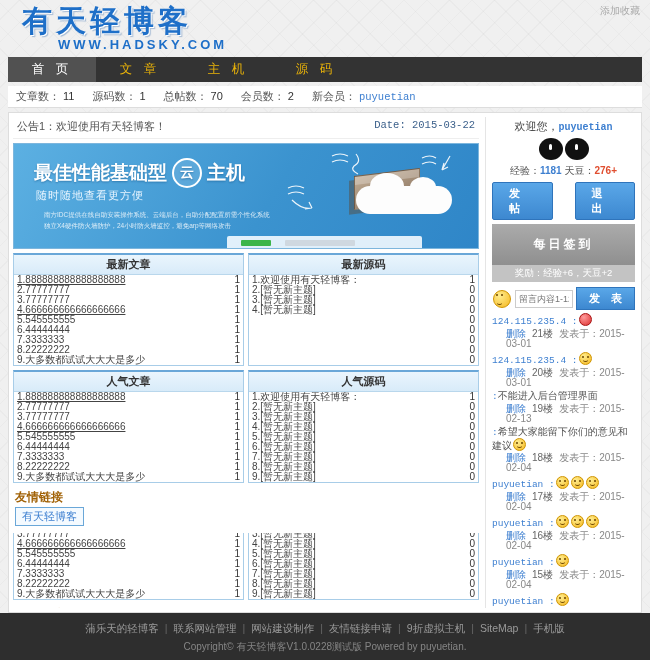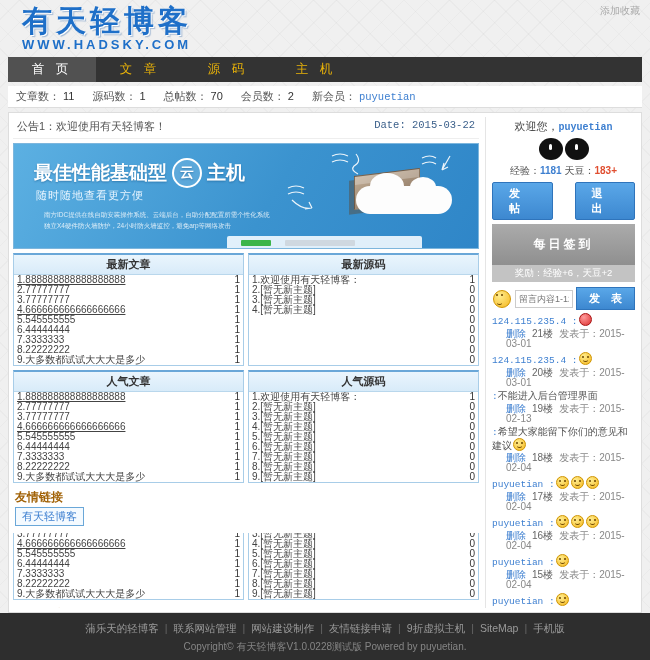--- a/index.html
+++ b/index.html
@@ -7,21 +7,21 @@
   .page{width:650px;height:660px;overflow:hidden;position:relative;display:flex;flex-direction:column;
     background:
       repeating-linear-gradient(45deg, rgba(0,0,0,0.025) 0 1px, transparent 1px 16px),
       repeating-linear-gradient(-45deg, rgba(0,0,0,0.025) 0 1px, transparent 1px 16px),
       #f0f0f0;}
   
   .fav{position:absolute;top:4px;right:10px;font-size:10px;color:#aaa;}
   .header{height:56px;position:relative;}
   .logo{position:absolute;left:22px;top:6px;line-height:1;}
   .logo-title{font-size:30px;font-weight:bold;color:#1e6fc8;letter-spacing:4px;text-shadow:1px 1px 0 #fff,2px 2px 1px rgba(30,90,160,.35);}
-  .logo-sub{font-size:13px;font-weight:bold;color:#1e6fc8;letter-spacing:3px;margin-top:2px;}
+  .logo-sub{font-size:13px;font-weight:bold;color:#1e6fc8;letter-spacing:3px;margin-top:2px;margin-left:36px;}
   
   .navbar{height:26px;background:#333;margin:2px 8px 0 8px;display:flex;align-items:stretch;}
   .nav-item{width:88px;display:flex;align-items:center;justify-content:center;color:#eab308;font-size:12.5px;letter-spacing:4px;cursor:pointer;}
   .nav-item.active{background:#515151;color:#fff;}
   
   .statsbar{background:#fff;border-bottom:1px solid #ddd;margin:4px 8px;padding:3px 8px;font-size:11px;color:#555;display:flex;gap:18px;}
   .stat .stat-val{color:#333;margin-left:3px;}
   .stat .stat-link{color:#3d7fd0;margin-left:3px;font-family:"Liberation Mono","DejaVu Sans Mono",monospace;font-size:10.5px;cursor:pointer;}
   
   .main{margin:0 8px;background:#fff;border:1px solid #ddd;padding:4px;display:flex;gap:6px;height:500px;overflow:hidden;}
@@ -104,22 +104,22 @@
   <div class="header">
     <div class="logo">
       <div class="logo-title">有天轻博客</div>
       <div class="logo-sub">WWW.HADSKY.COM</div>
     </div>
   </div>
 
   <div class="navbar">
       <div class="nav-item active">首 页</div>
       <div class="nav-item">文 章</div>
+      <div class="nav-item">主 机</div>
       <div class="nav-item">源 码</div>
-      <div class="nav-item">主 机</div>
     </div>
 
   <div class="statsbar">
       <span class="stat"><span>文章数：</span><span class="stat-val">11</span></span>
       <span class="stat"><span>源码数：</span><span class="stat-val">1</span></span>
       <span class="stat"><span>总帖数：</span><span class="stat-val">70</span></span>
       <span class="stat"><span>会员数：</span><span class="stat-val">2</span></span>
       <span class="stat"><span>新会员：</span><span class="stat-link">puyuetian</span></span>
     </div>
 
@@ -415,21 +415,21 @@
     <div class="sidebar">
       <div class="welcome">
         <span>欢迎您，</span><span class="uname">puyuetian</span>
       </div>
       <div class="avatar">
         <div class="eye"></div>
         <div class="eye"></div>
       </div>
       <div class="exp-row">
         <span>经验：</span><span class="v-blue">1181</span>
-        <span>天豆：</span><span class="v-red">183+</span>
+        <span>天豆：</span><span class="v-red">276+</span>
       </div>
       <div class="btn-row">
         <span class="blue-btn">发 帖</span>
         <span class="blue-btn">退 出</span>
       </div>
       <div class="signin-h">每日签到</div>
       <div class="signin-r">奖励：经验+6，天豆+2</div>
       <div class="msg-form">
         <span class="emo big"></span>
         <input class="msg-input" type="text" placeholder="留言内容1-120个字" style="">

